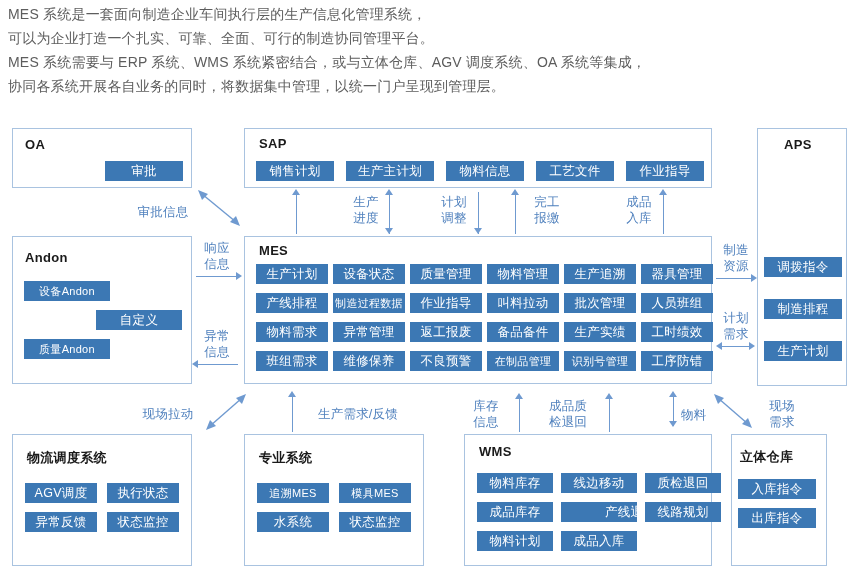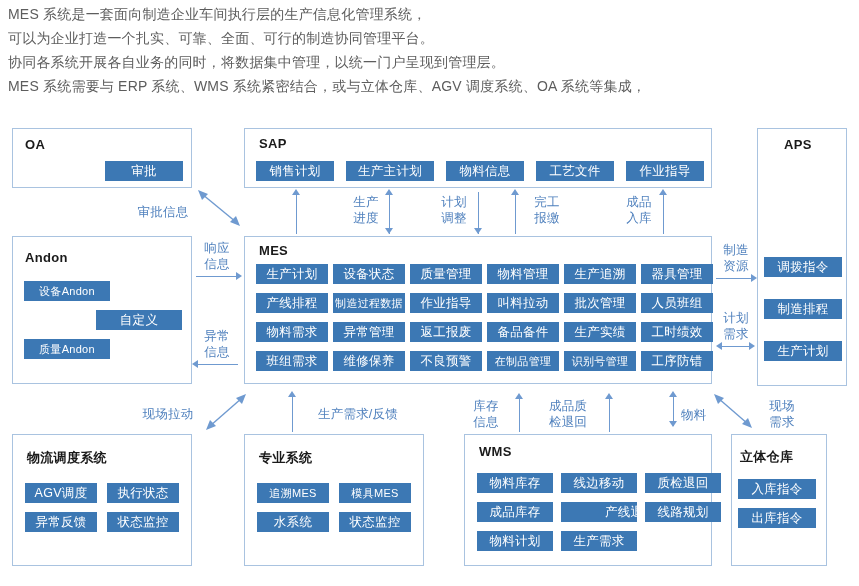--- a/index.html
+++ b/index.html
@@ -67,22 +67,22 @@
   .ar-rt{border-top:4px solid transparent;border-bottom:4px solid transparent;border-left:6px solid #6f9ad0;}
   .ar-lf{border-top:4px solid transparent;border-bottom:4px solid transparent;border-right:6px solid #6f9ad0;}
   .diag{position:absolute;}
 </style>
 </head>
 <body>
 
 <div id="intro">
   <div>MES 系统是一套面向制造企业车间执行层的生产信息化管理系统，</div>
   <div>可以为企业打造一个扎实、可靠、全面、可行的制造协同管理平台。</div>
+  <div>MES 系统需要与 ERP 系统、WMS 系统紧密结合，或与立体仓库、AGV 调度系统、OA 系统等集成，</div>
   <div>协同各系统开展各自业务的同时，将数据集中管理，以统一门户呈现到管理层。</div>
-  <div>MES 系统需要与 ERP 系统、WMS 系统紧密结合，或与立体仓库、AGV 调度系统、OA 系统等集成，</div>
 </div>
 
 <div class="box" style="left:12px;top:128px;width:180px;height:60px;">
   <div class="box-title" style="left:12px;top:8px;">OA</div>
   <div class="tag" style="left:92px;top:32px;width:78px;">审批</div>
 </div>
 
 <div class="box" style="left:244px;top:128px;width:468px;height:60px;">
   <div class="box-title" style="left:14px;top:7px;">SAP</div>
   <div class="tag" style="left:11px;top:32px;width:78px;">销售计划</div>
@@ -154,21 +154,21 @@
 
 <div class="box" style="left:464px;top:434px;width:248px;height:132px;">
   <div class="box-title" style="left:14px;top:9px;">WMS</div>
   <div class="tag" style="left:12px;top:38px;width:76px;">物料库存</div>
   <div class="tag" style="left:96px;top:38px;width:76px;">线边移动</div>
   <div class="tag" style="left:180px;top:38px;width:76px;">质检退回</div>
   <div class="tag" style="left:12px;top:67px;width:76px;">成品库存</div>
   <div class="tag" style="left:96px;top:67px;width:76px;padding-left:44px;">产线退料</div>
   <div class="tag" style="left:180px;top:67px;width:76px;">线路规划</div>
   <div class="tag" style="left:12px;top:96px;width:76px;">物料计划</div>
-  <div class="tag" style="left:96px;top:96px;width:76px;">生产需求</div>
+  <div class="tag" style="left:96px;top:96px;width:76px;">成品入库</div>
 </div>
 
 <div class="box" style="left:731px;top:434px;width:96px;height:132px;">
   <div class="box-title" style="left:8px;top:13px;">立体仓库</div>
   <div class="tag" style="left:6px;top:44px;width:78px;">入库指令</div>
   <div class="tag" style="left:6px;top:73px;width:78px;">出库指令</div>
 </div>
 
 <div class="lbl" style="left:133px;top:204px;width:60px;">审批信息</div>
 <svg class="diag" style="left:196px;top:188px;width:48px;height:40px;">

